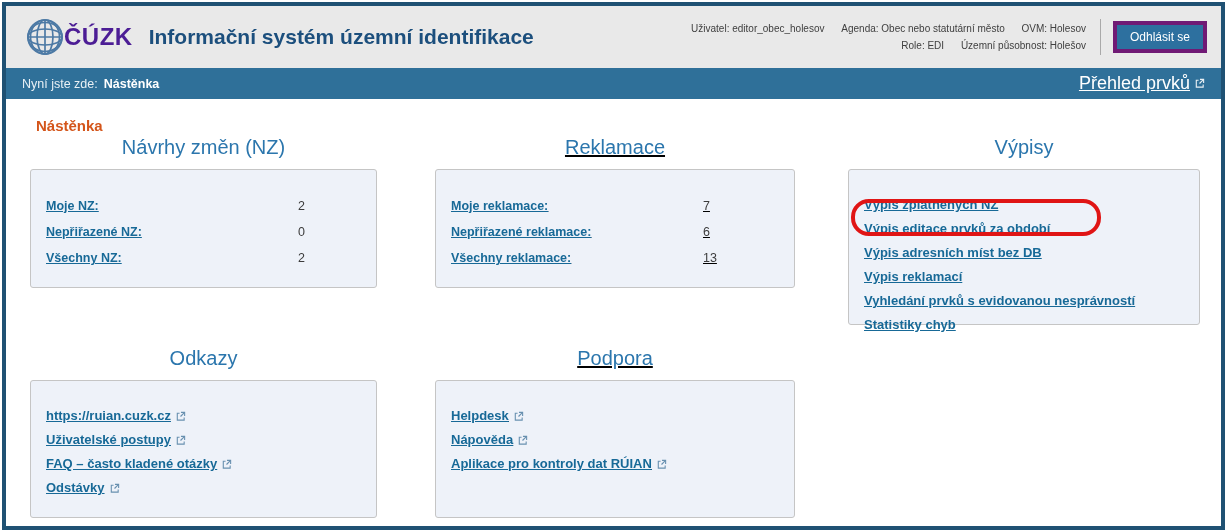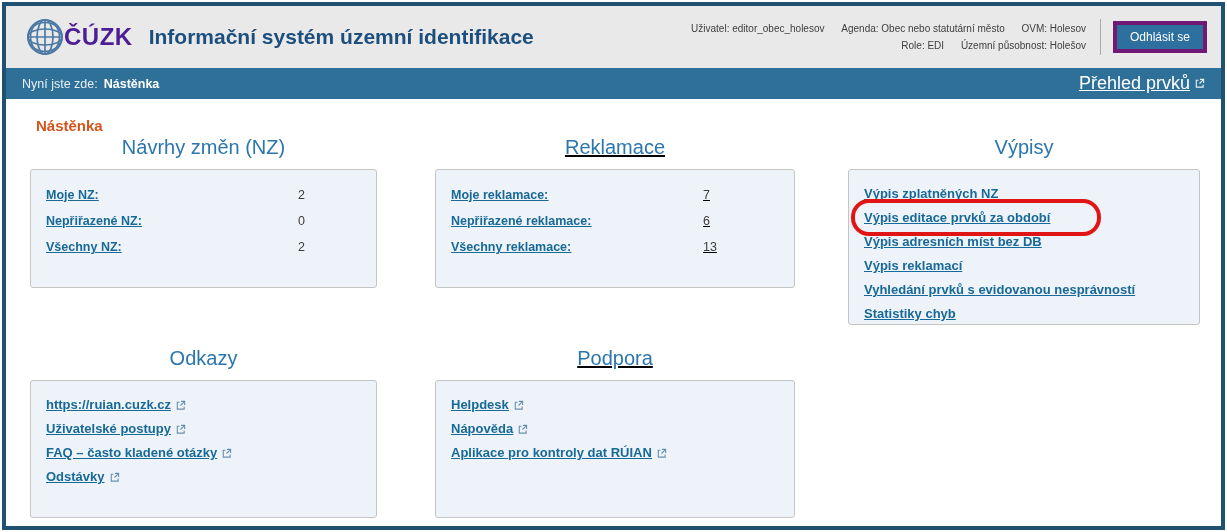--- a/index.html
+++ b/index.html
@@ -70,21 +70,21 @@
   .col1 { width:347px; }
   .col2 { width:360px; margin-left:58px;text-decoration:underline; }
   .col3 { width:352px; margin-left:53px; }
 
   .section-title {
     text-align:center; font-size:20px; color:#2b76ad;
     line-height:26px; margin-bottom:9px; font-weight:400;
   }
   .panel {
     background:#eef2f9; border:1px solid #c5c5c5; border-radius:3px;
-    padding:12px 15px; position:relative;
+    padding:23px 15px; position:relative;
   }
   .panel.h-stat { height:119px; }
   .panel.h-vypisy { height:156px; }
   .panel.h-row2 { height:138px;text-align:center; }
 
   .stat-row { display:flex; line-height:26px; font-size:12.5px; }
   .stat-label { width:252px; }
   a.link, .link {
     color:#176997; font-weight:bold; text-decoration:underline; cursor:pointer;
   }

